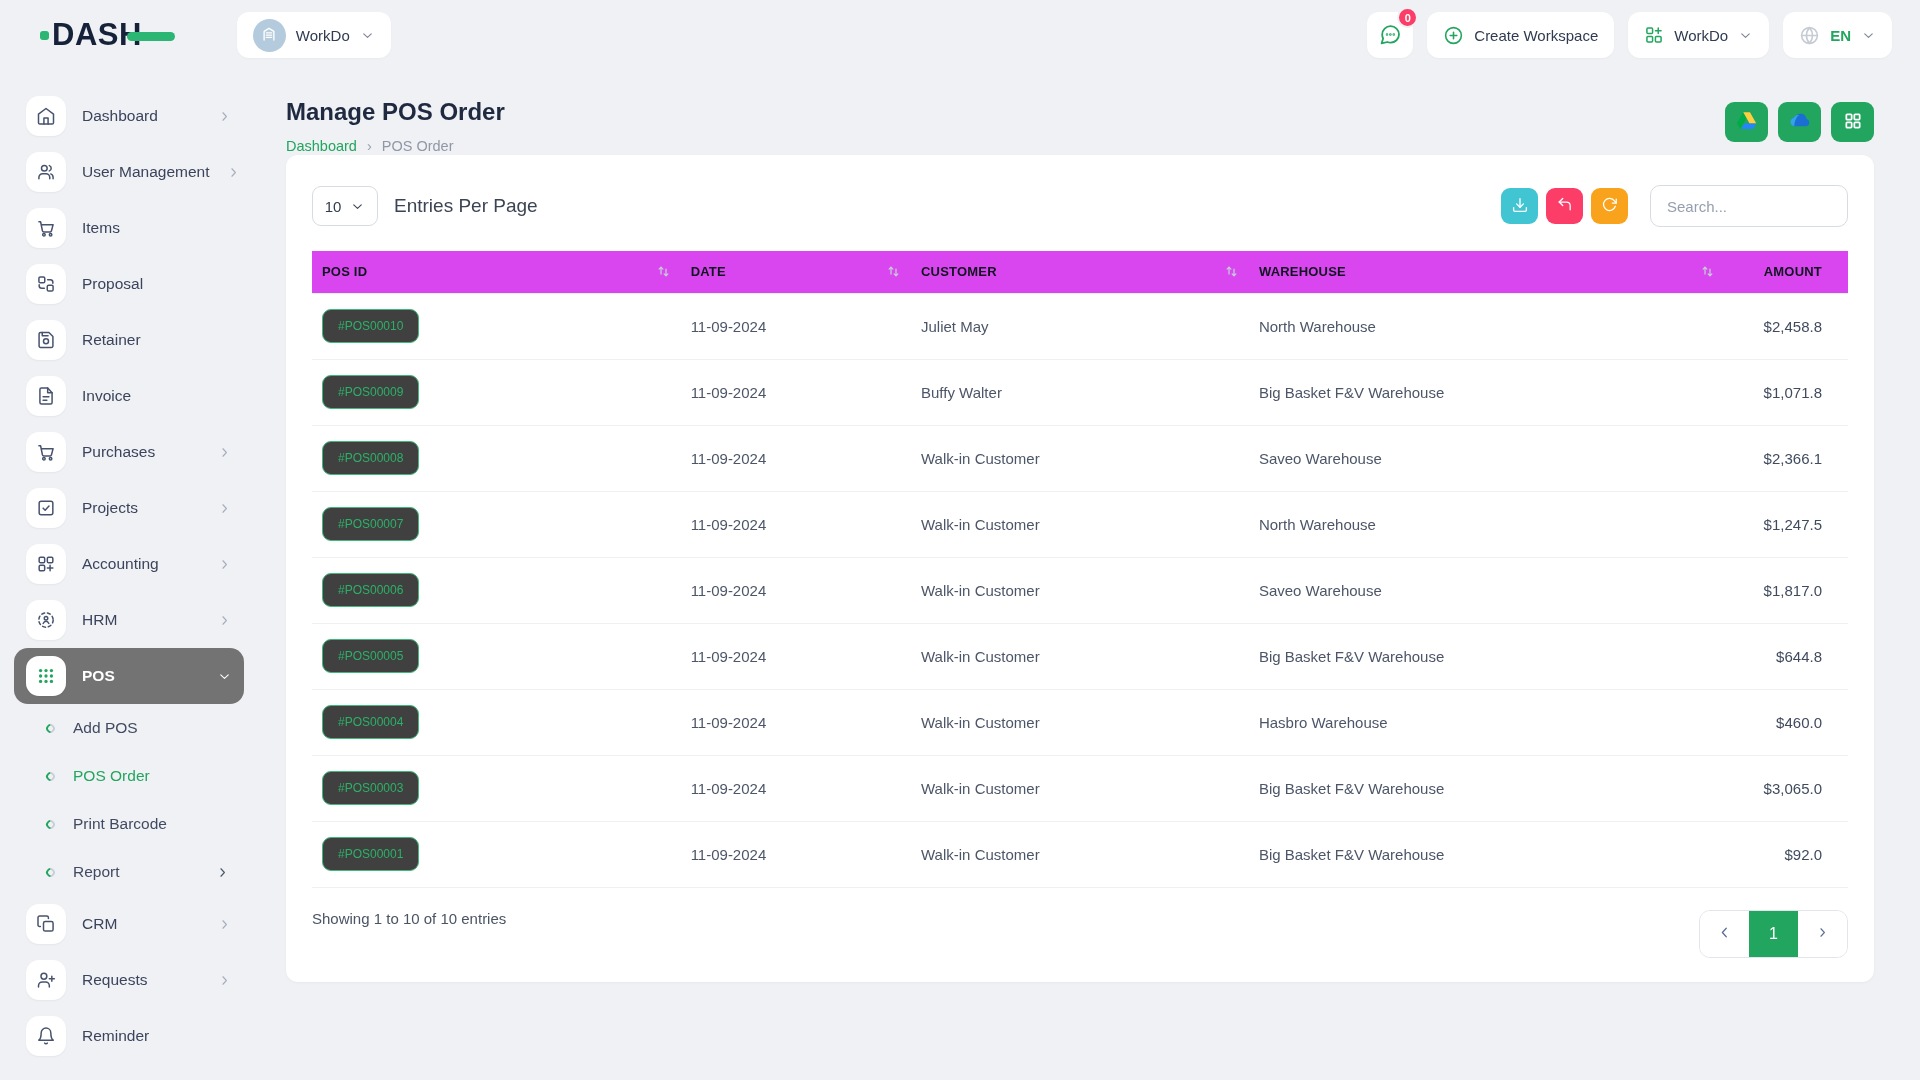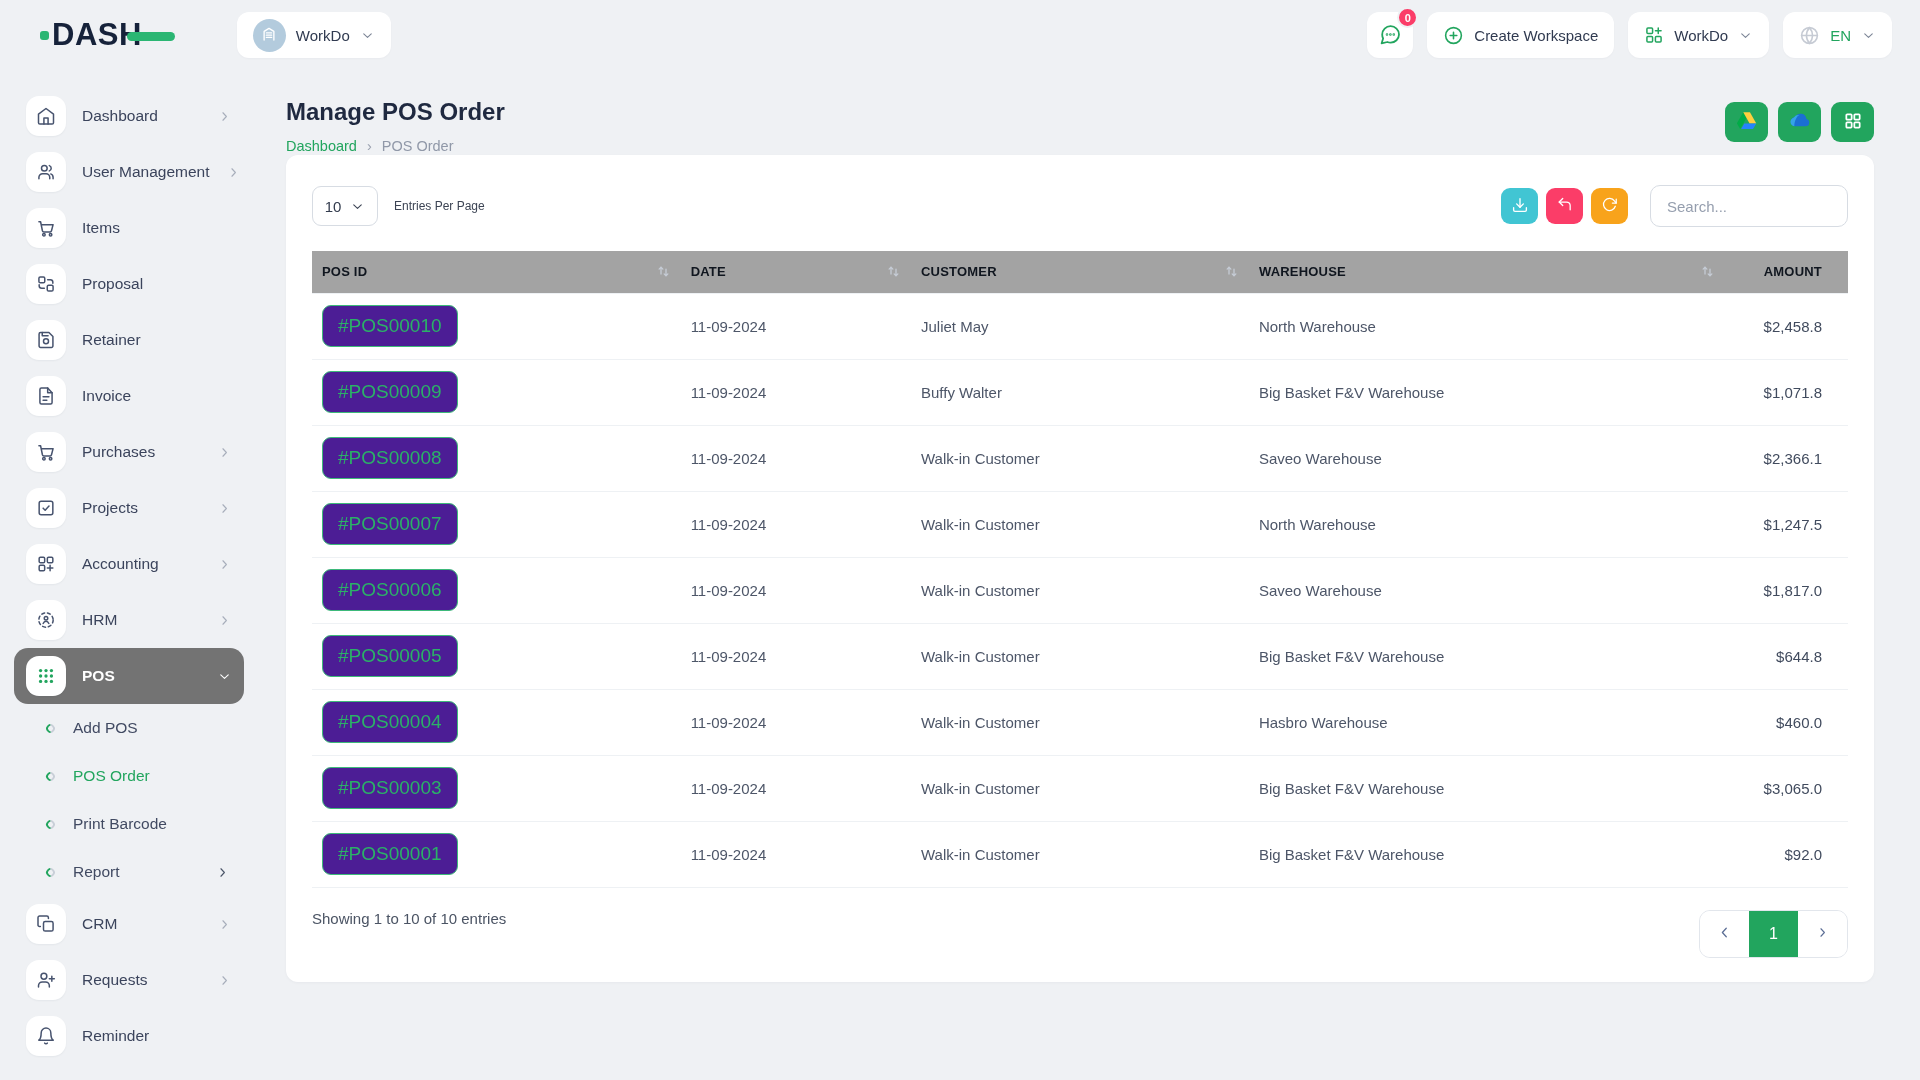--- a/index.html
+++ b/index.html
@@ -17,21 +17,21 @@
   .ws-pill{margin-left:46px}
   .avatar{width:33px;height:33px;border-radius:50%;background:#b3cbdd;display:flex;align-items:center;justify-content:center;color:#fff}
   .right-group{margin-left:auto;display:flex;align-items:center;gap:14px}
   .icon-pill{width:46px;justify-content:center;padding:0;position:relative}
   .chat-glyph{color:#22a55e;display:flex}
   .notif-badge{position:absolute;top:-5px;right:-5px;background:#fb3d68;color:#fff;border-radius:50%;
                min-width:21px;height:21px;font-size:11px;font-weight:700;display:flex;align-items:center;justify-content:center;border:2px solid #eff1f4}
   .green-ic{color:#22a55e;display:flex}
   .gray-ic{color:#c6cbd4;display:flex}
   .chev-ic{color:#7c8596;display:flex}
-  .lang-label{color:#22a55e;font-weight:400}
+  .lang-label{color:#22a55e;font-weight:700}
 
   
   .sidebar{position:absolute;top:70px;left:0;width:258px;height:calc(1080px - 70px);padding:18px 14px;overflow:hidden}
   .side-item{height:56px;display:flex;align-items:center;gap:16px;padding:0 12px;cursor:pointer;border-radius:14px}
   .chip{width:40px;height:40px;min-width:40px;background:#fff;border-radius:13px;display:flex;align-items:center;justify-content:center;
         color:#47536e;box-shadow:0 1px 2px rgba(20,30,60,.05)}
   .side-label{font-size:15.5px;font-weight:500;color:#3b445c;white-space:nowrap}
   .side-chev{margin-left:auto;color:#a7aebb;display:flex}
   .side-item.active{background:#737373}
   .side-item.active .chip{color:#22a55e}
@@ -53,37 +53,37 @@
   .crumb-current{color:#9098a8}
   .integrations{display:flex;gap:10px;margin-top:8px}
   .int-btn{width:43px;height:40px;background:#22a55e;border:none;border-radius:9px;display:flex;align-items:center;justify-content:center;cursor:pointer;color:#fff}
 
   
   .card{margin-top:1px;background:#fff;border-radius:12px;padding:30px 26px 0;box-shadow:0 1px 3px rgba(25,35,60,.04)}
   .controls{display:flex;align-items:center}
   .select{width:66px;height:40px;border:1px solid #d7dce3;border-radius:9px;background:#fff;display:flex;align-items:center;justify-content:center;gap:9px;
           font-size:15px;color:#333c4e;cursor:pointer}
   .select .chev-ic{color:#3c4454}
-  .entries-label{margin-left:16px;font-size:12px;color:#3c4454}
+  .entries-label{margin-left:16px;font-size:19px;color:#3c4454}
   .ctl-right{margin-left:auto;display:flex;align-items:center}
   .sq-btn{width:37px;height:36px;border:none;border-radius:9px;margin-left:8px;display:flex;align-items:center;justify-content:center;color:#fff;cursor:pointer}
   .sq-cyan{background:#41c5d3}.sq-pink{background:#fb3d68}.sq-orange{background:#f8a31b}
   .search{width:198px;height:42px;margin-left:22px;border:1px solid #d7dce3;border-radius:10px;padding:0 16px;font-size:15px;color:#3b445c;outline:none;font-family:"Liberation Sans",sans-serif}
   .search::placeholder{color:#959eae}
 
   table{width:100%;border-collapse:collapse;margin-top:24px}
-  thead th{background:#a3a3a3;height:42px;padding:0 10px;text-align:center;cursor:pointer}
+  thead th{background:#d946ef;height:42px;padding:0 10px;text-align:center;cursor:pointer}
   .th-inner{display:flex;align-items:center;justify-content:space-between;font-size:13px;font-weight:700;color:#10161f;letter-spacing:.2px}
   .th-inner.right{justify-content:flex-end}
   .sort-ic{color:#c6ccd6;display:flex}
   th.c0{width:24%}th.c1{width:15%}th.c2{width:22%}th.c3{width:31%}th.c4{width:8%;padding-right:26px}
   tbody td{height:66px;border-top:1px solid #eef1f4;padding:0 10px;font-size:15px;color:#4d5668}
   tbody tr:last-child td{border-bottom:1px solid #eef1f4}
   td.amount{text-align:right;padding-right:26px;color:#414b5e}
-  .pos-badge{display:inline-block;padding:9px 15px;border:1px solid #3db97a;border-radius:9px;color:#2bb167;font-size:19px;cursor:pointer;background:#4c1d95}
+  .pos-badge{display:inline-block;padding:9px 15px;border:1px solid #3db97a;border-radius:9px;color:#2bb167;font-size:12px;cursor:pointer;background:#404040}
 
   .card-footer{display:flex;align-items:flex-start;justify-content:space-between;padding:22px 0 24px}
   .summary{font-size:15px;color:#4b5464}
   .pagination{display:flex;border:1px solid #e2e6ec;border-radius:11px;overflow:hidden;background:#fff}
   .page-btn{width:49px;height:46px;display:flex;align-items:center;justify-content:center;color:#5d6f96;cursor:pointer;background:#fff;border:none}
   .page-current{background:#22a55e;color:#fff;font-size:16px;font-weight:500}
 </style>
 </head>
 <body>
 

